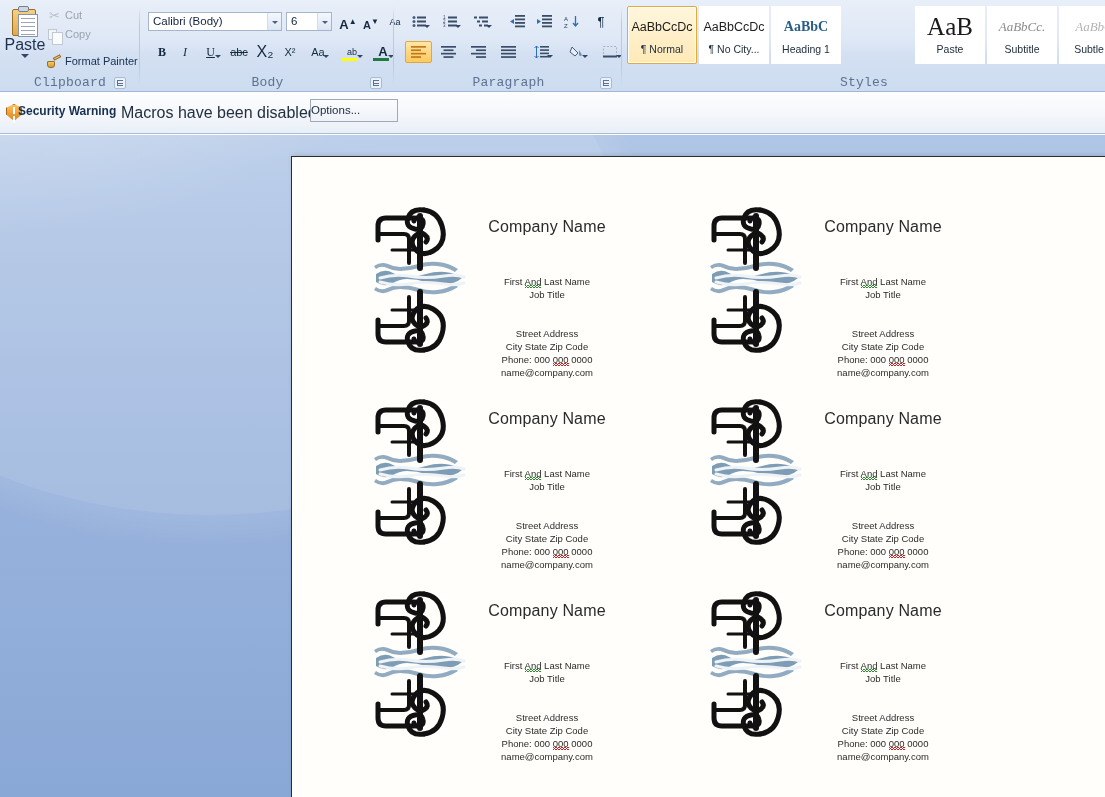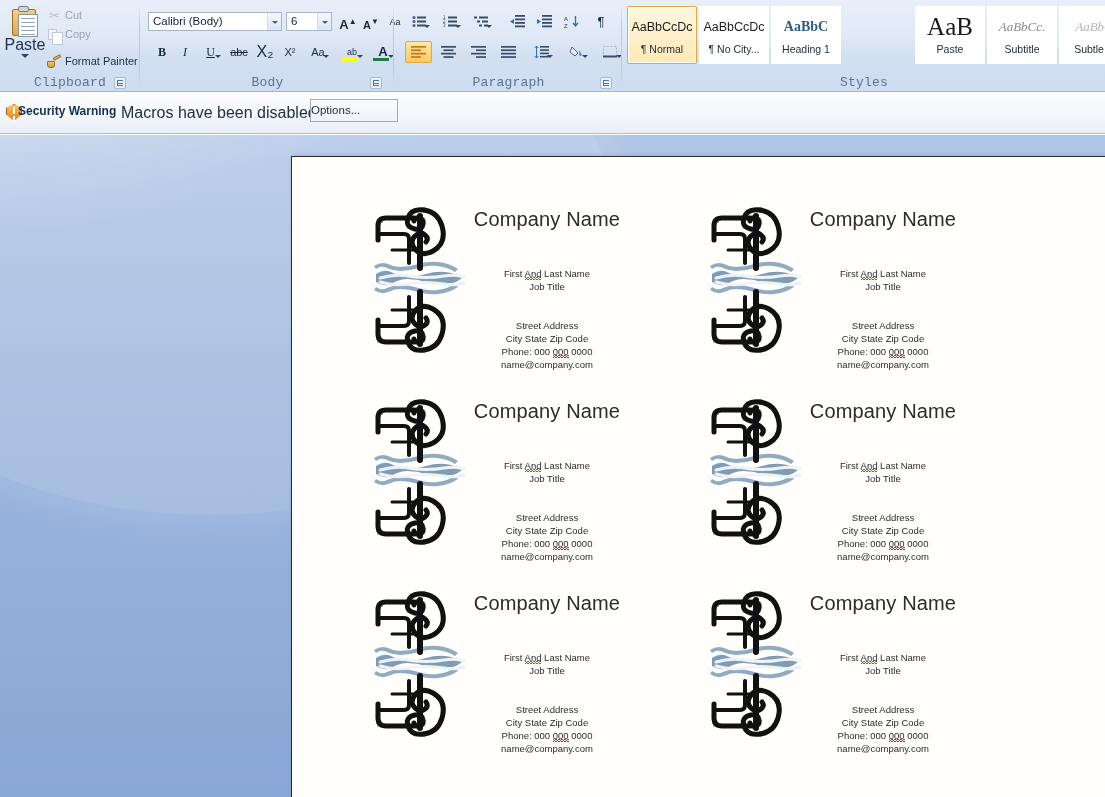--- a/index.html
+++ b/index.html
@@ -207,22 +207,22 @@
   .card { position: absolute; width: 336px; height: 192px; }
   .card-inner { position: relative; width: 100%; height: 100%; }
 
   .orn {
     position: absolute; left: 82px; top: 9px; width: 92px; height: 148px;
   }
   .orn svg { display: block; width: 92px; height: 148px; }
 
   .ctext { position: absolute; left: 174px; top: 0; width: 162px; text-align: center; }
   .co-name {
-    font-size: 20px; color: #2b2b2b; line-height: 20px;
-    margin-top: 12px; letter-spacing: .15px; white-space: nowrap;
+    font-size: 16px; color: #2b2b2b; line-height: 20px;
+    margin-top: 20px; letter-spacing: .15px; white-space: nowrap;
   }
   .blk1 { margin-top: 38px; }
   .blk2 { margin-top: 26px; text-align: center; }
   .line { font-size: 9.5px; color: #2b2b2b; line-height: 13px; white-space: nowrap; }
   .sq-grn { position: relative; }
   .sq-grn::after {
     content: ""; position: absolute; left: 0; right: 0; bottom: -1px; height: 3px;
     background-image:
       linear-gradient(45deg, transparent 40%, #2e8b2e 40%, #2e8b2e 60%, transparent 60%),
       linear-gradient(-45deg, transparent 40%, #2e8b2e 40%, #2e8b2e 60%, transparent 60%);

